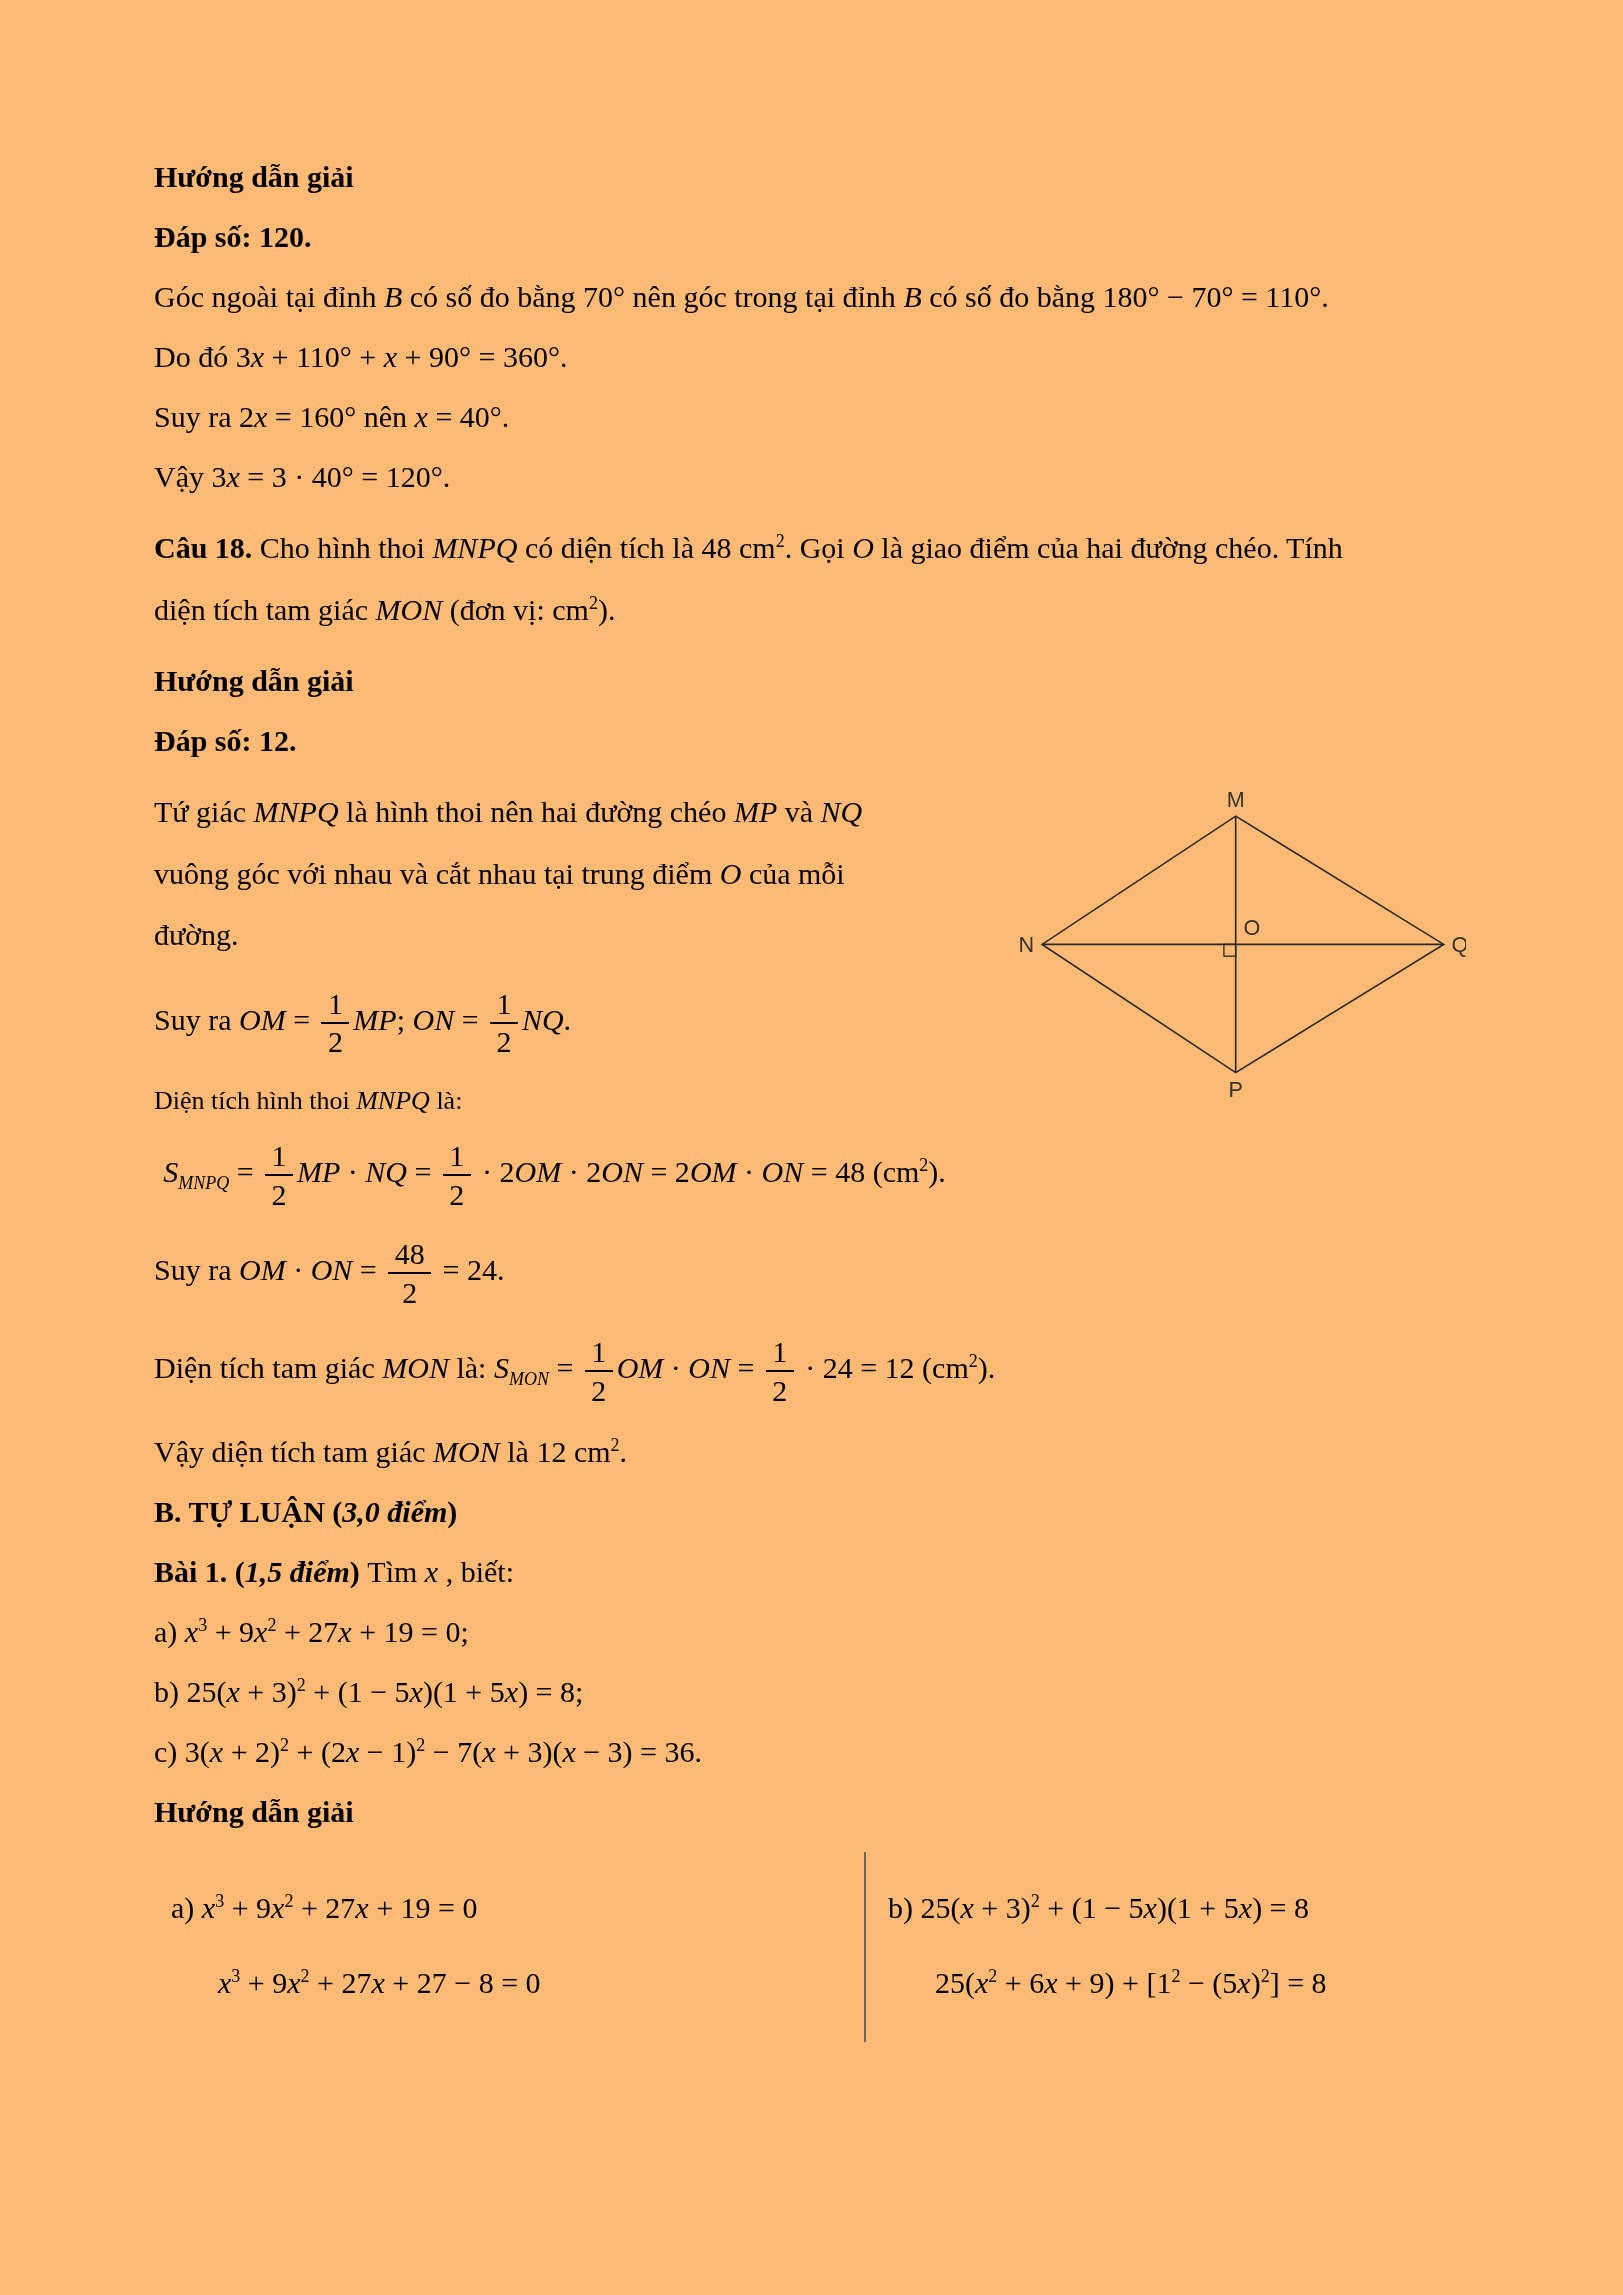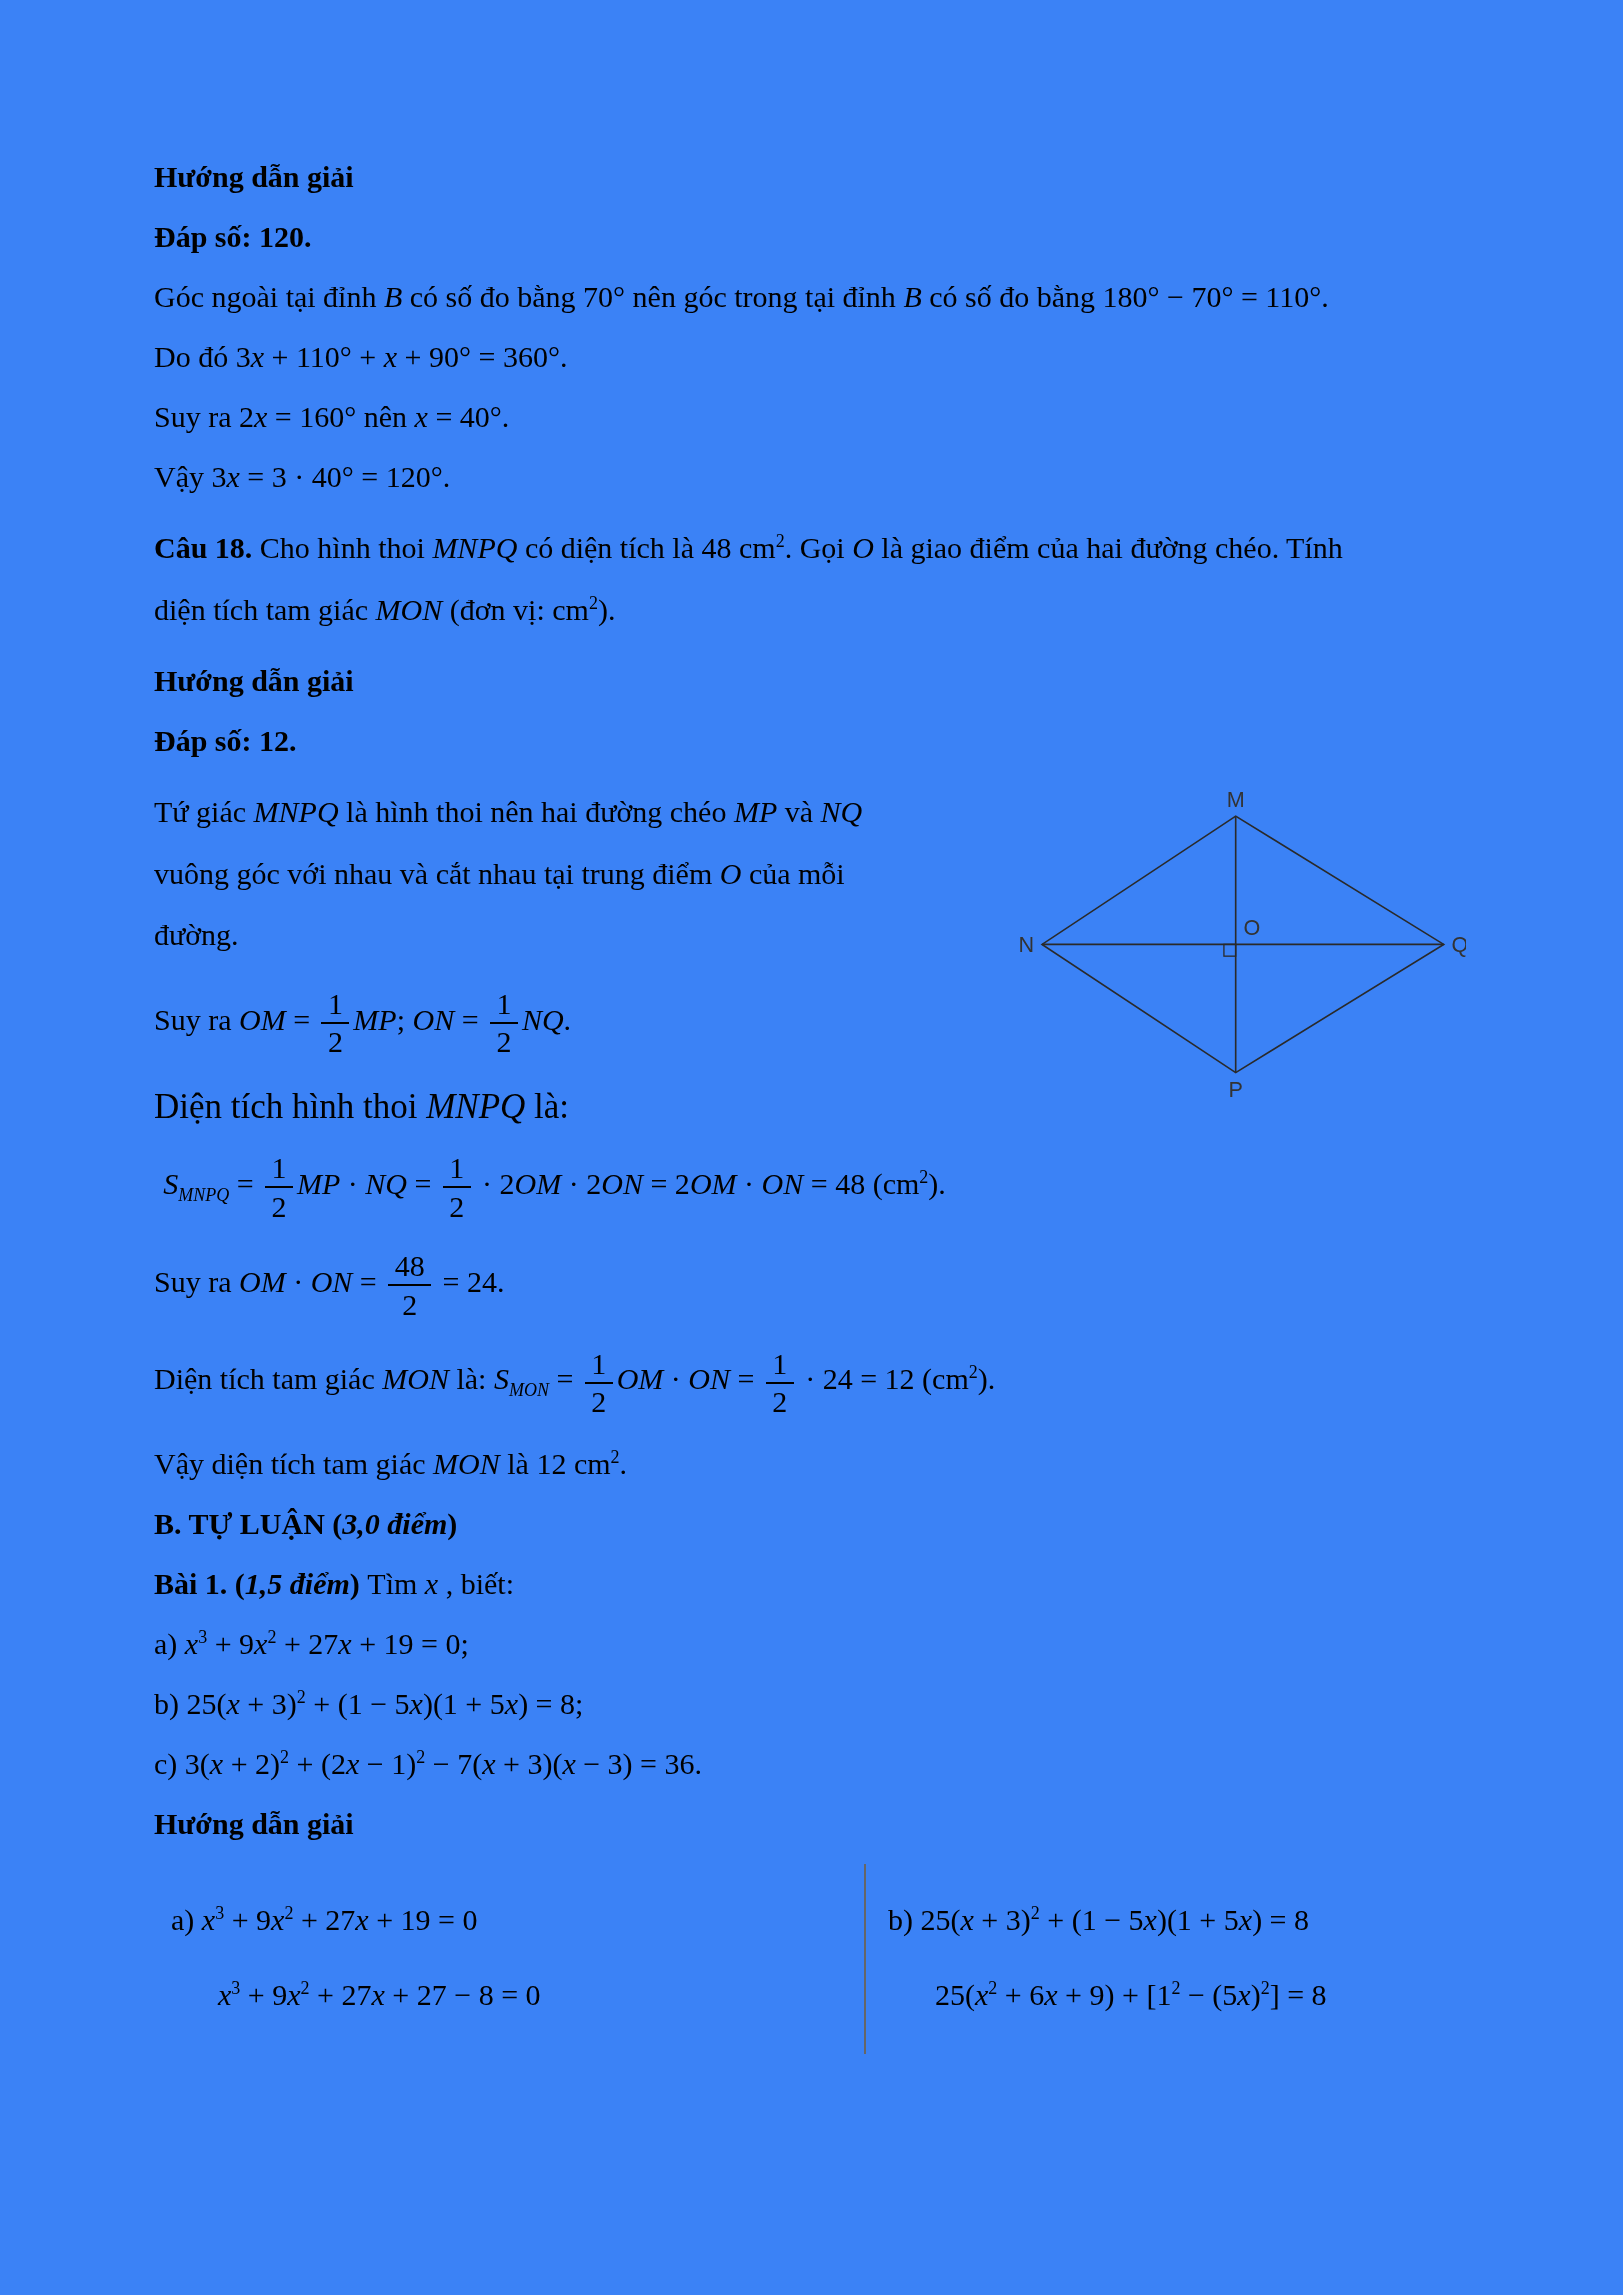--- a/index.html
+++ b/index.html
@@ -1,37 +1,37 @@
 <!DOCTYPE html>
 <html style="font-size:10.5px"><head>
 <meta charset="utf-8">
 <style>
   html, body { margin:0; padding:0; background:#ffffff; }
   .page {
     position:relative;
     width:1623px; height:2295px;
-    background:#3b82f6;
+    background:#fdba74;
     color:#000;
     font-family:"Liberation Serif", serif;
     font-size:30px;
     line-height:1.3;
     padding:157px 151px 0 154px;
     box-sizing:border-box;
     overflow:hidden;
   }
   p { margin:0 0 21px 0; }
   .bold { font-weight:700; }
   .it { font-style:italic; }
   .bd { font-weight:700; }
   sup { font-size:0.6em; line-height:0; }
   sub { font-size:0.6em; line-height:0; }
   sub.it, sup.it { font-style:italic; }
   .wide-lh { line-height:2.05; }
   .roomy { margin-bottom:25px; }
-  .alt-size { font-size:35px; }
+  .alt-size { font-size:26px; }
   .indent { margin-left:47px; }
   .indent-sm { padding-left:9.2px; }
 
   .frac { display:inline-block; vertical-align:middle; text-align:center; margin:0 3.9px; line-height:1.05; }
   .fnum { display:block; border-bottom:2px solid #000; padding:1.3px 6.5px 2.6px; }
   .fden { display:block; padding:2.6px 6.5px 1.3px; }
 
   .with-diagram::after { content:""; display:block; clear:both; }
   .diagram-float { float:right; width:458px; margin:9.2px 6.5px 0 26px; }
   .rhombus-svg { width:458px; height:314px; display:block; }

